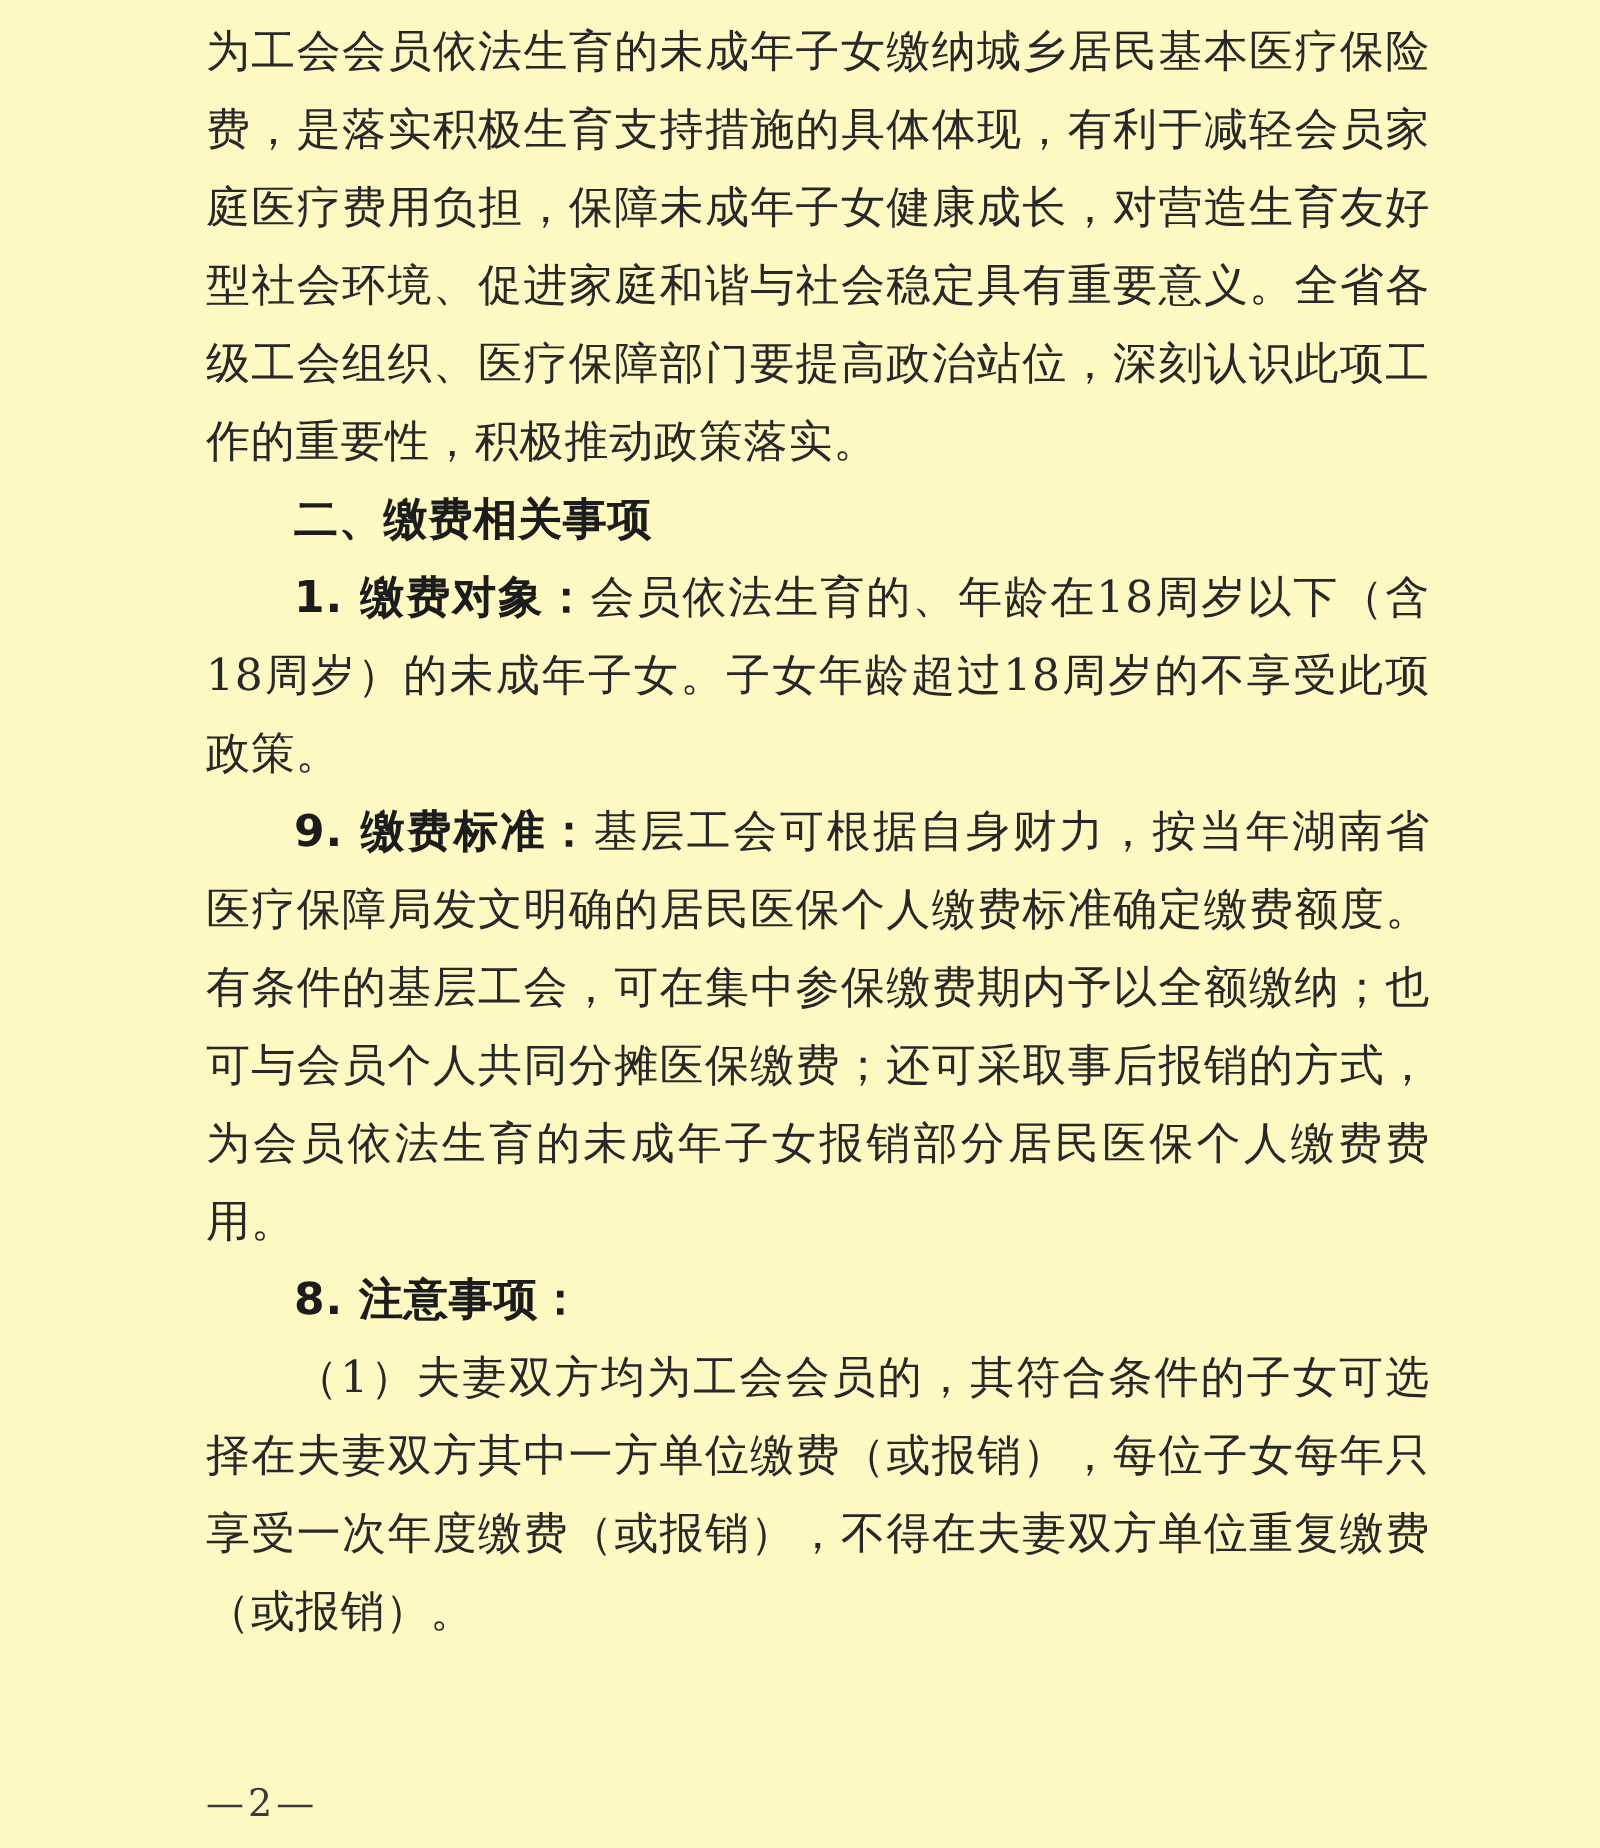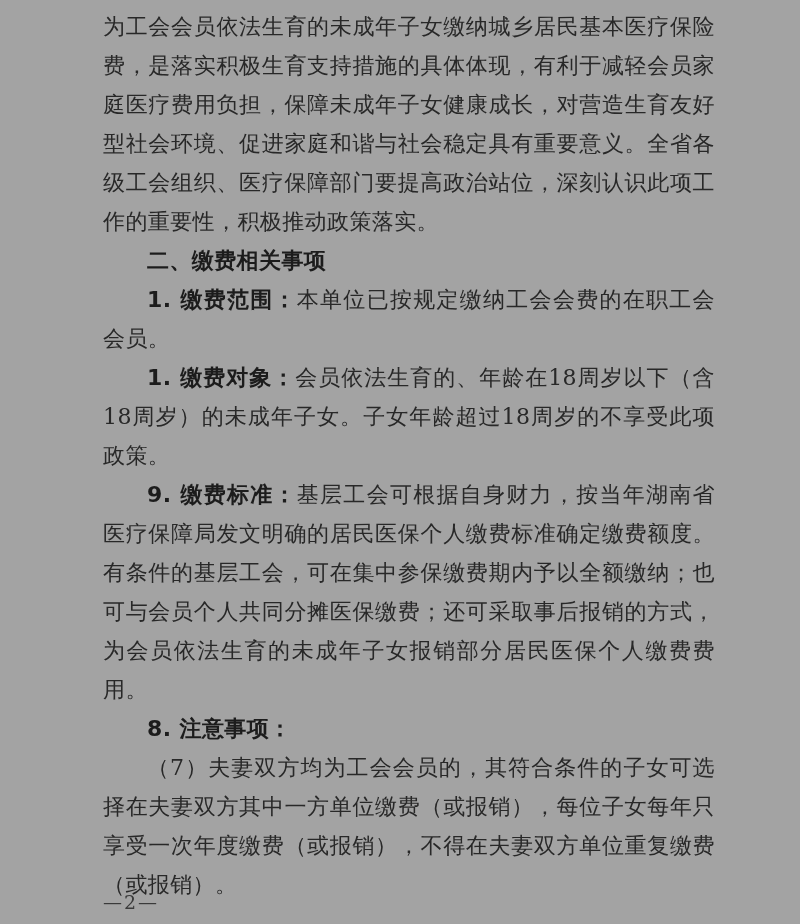--- a/index.html
+++ b/index.html
@@ -9,21 +9,21 @@
   }
   body {
     width: 800px;
     height: 924px;
     font-family: "DejaVu Serif", "Liberation Serif", serif;
   }
   .page {
     position: relative;
     width: 800px;
     height: 924px;
-    background: #a3a3a3;
+    background: #fef9c3;
     overflow: hidden;
   }
   .content {
     position: absolute;
     left: 103px;
     top: 7px;
     width: 612px;
   }
   .para {
     margin: 0;
@@ -59,26 +59,25 @@
 </head>
 <body>
 
 <div class="page">
   <div class="content">
 
     <p class="para no-indent"><span class="lead"></span><span>为工会会员依法生育的未成年子女缴纳城乡居民基本医疗保险费，是落实积极生育支持措施的具体体现，有利于减轻会员家庭医疗费用负担，保障未成年子女健康成长，对营造生育友好型社会环境、促进家庭和谐与社会稳定具有重要意义。全省各级工会组织、医疗保障部门要提高政治站位，深刻认识此项工作的重要性，积极推动政策落实。</span></p>
 
     <p class="para"><span class="lead">二、缴费相关事项</span><span></span></p>
 
-    <p class="para"><span class="lead">1. 缴费范围：</span><span>本单位已按规定缴纳工会会费的在职工会会员。</span></p>
 
     <p class="para"><span class="lead">1. 缴费对象：</span><span>会员依法生育的、年龄在18周岁以下（含18周岁）的未成年子女。子女年龄超过18周岁的不享受此项政策。</span></p>
 
     <p class="para"><span class="lead">9. 缴费标准：</span><span>基层工会可根据自身财力，按当年湖南省医疗保障局发文明确的居民医保个人缴费标准确定缴费额度。有条件的基层工会，可在集中参保缴费期内予以全额缴纳；也可与会员个人共同分摊医保缴费；还可采取事后报销的方式，为会员依法生育的未成年子女报销部分居民医保个人缴费费用。</span></p>
 
     <p class="para"><span class="lead">8. 注意事项：</span><span></span></p>
 
-    <p class="para"><span class="lead"></span><span>（7）夫妻双方均为工会会员的，其符合条件的子女可选择在夫妻双方其中一方单位缴费（或报销），每位子女每年只享受一次年度缴费（或报销），不得在夫妻双方单位重复缴费（或报销）。</span></p>
+    <p class="para"><span class="lead"></span><span>（1）夫妻双方均为工会会员的，其符合条件的子女可选择在夫妻双方其中一方单位缴费（或报销），每位子女每年只享受一次年度缴费（或报销），不得在夫妻双方单位重复缴费（或报销）。</span></p>
 
   </div>
 
   <div class="footer">—2—</div>
 </div>
 
 </body></html>

